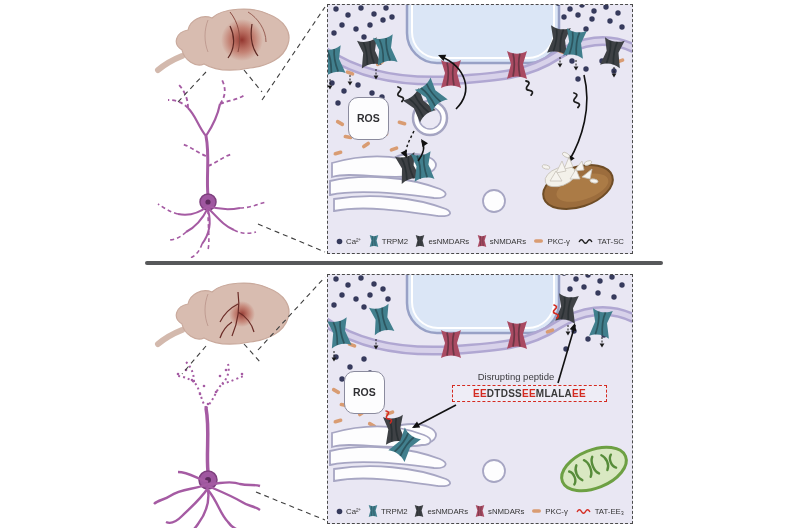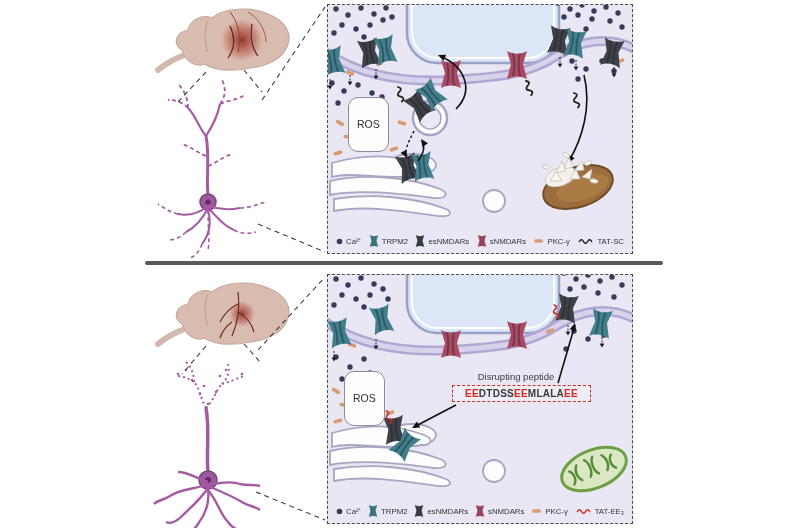--- a/index.html
+++ b/index.html
@@ -6,29 +6,29 @@
   body{width:800px;height:530px;position:relative;background:#ffffff;overflow:hidden;
        font-family:"Liberation Sans", sans-serif;}
   .panel{position:absolute;left:327px;width:306px;height:250px;border:1px dashed #4b4b4b;
          background:#e9e7f3;box-sizing:border-box;}
   #panel-top{top:4px;}
   #panel-bottom{top:274px;}
   .scene{position:absolute;left:0;top:0;}
   .overlay-svg{position:absolute;left:0;top:0;pointer-events:none;}
   .art-svg{position:absolute;}
   .ros{position:absolute;border:1.3px solid #8b8b9e;border-radius:10px;background:#fdfdfe;
-       font-size:10.5px;line-height:1;padding:21px 8px;color:#2f2f33;}
+       font-size:10.5px;line-height:1;padding:15px 8px;color:#2f2f33;font-weight:bold;}
   .divider{position:absolute;left:145px;top:261px;width:518px;height:4px;background:#57585a;border-radius:2px;}
   .legend{position:absolute;left:8px;right:8px;bottom:4px;height:16px;display:flex;
           justify-content:space-between;align-items:center;font-size:7.8px;color:#333;}
   .lg-item{display:flex;align-items:center;gap:3px;white-space:nowrap;}
   .lg-item svg{display:block;}
   .disrupt-label{position:absolute;left:118px;top:96px;width:140px;text-align:center;
                  font-size:9.5px;color:#3b3b3f;}
-  .pep-box{position:absolute;left:124px;top:110px;border:1.2px dashed #d42a20;padding:2px 12px;
+  .pep-box{position:absolute;left:124px;top:110px;border:1.2px dashed #d42a20;padding:2px 20px;
            font-size:10px;font-weight:bold;letter-spacing:.25px;color:#3a3a3a;
            background:rgba(255,255,255,.25);white-space:nowrap;}
   .pep-red{color:#d42a20;}
 </style>
 </head>
 <body>
 
 <svg width="0" height="0" style="position:absolute" aria-hidden="true">
   <defs>
     <g id="chan">

